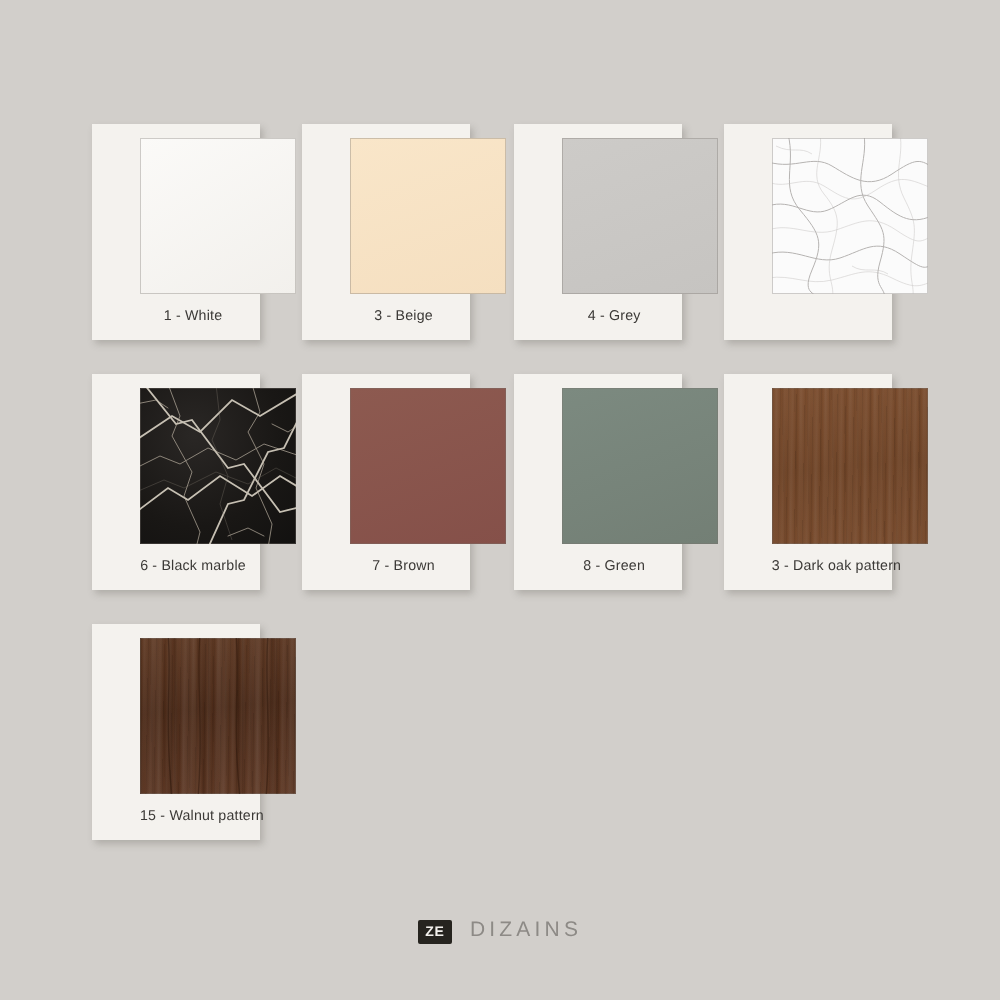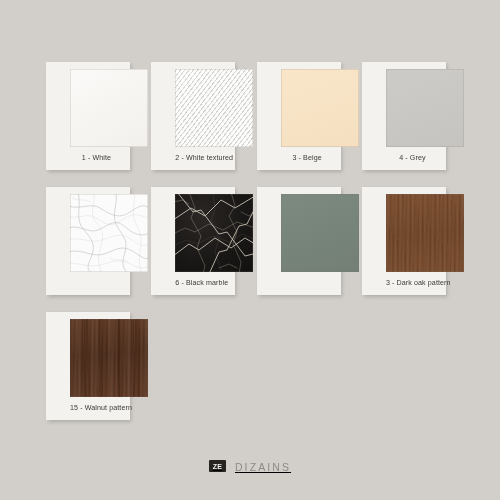--- a/index.html
+++ b/index.html
@@ -132,24 +132,23 @@
   .sw-dark-oak { background: linear-gradient(175deg,#7b4d2e 0%, #6f4427 50%, #774a2c 100%); }
   .sw-walnut { background: linear-gradient(175deg,#5c3620 0%, #4a2917 45%, #5a3420 100%); }
 
   
   #footer-logo {
     position: absolute;
     left: 0;
     right: 0;
     top: 460px;
     display: flex;
-    align-items: flex-end;
+    align-items: flex-start;
     justify-content: center;
     gap: 9px;
-    text-decoration: underline;
   }
   .logo-mark {
     width: 17px;
     height: 12px;
     background: #26241f;
     border-radius: 1px;
     display: flex;
     align-items: center;
     justify-content: center;
     font-size: 7px;
@@ -172,26 +171,20 @@
 
   <div id="swatch-grid">
 
     <div class="card">
       <div class="swatch sw-white">
         <div class="tex"></div>
       </div>
       <div class="caption">1 - White</div>
     </div>
 
-    <div class="card">
-      <div class="swatch sw-white-textured">
-        <div class="tex"></div>
-      </div>
-      <div class="caption">2 - White textured</div>
-    </div>
 
     <div class="card">
       <div class="swatch sw-beige">
         <div class="tex"></div>
       </div>
       <div class="caption">3 - Beige</div>
     </div>
 
     <div class="card">
       <div class="swatch sw-grey">
@@ -242,25 +235,32 @@
           </g>
           <g fill="none" stroke="#8e867a" stroke-width="0.3" opacity="0.5">
             <path d="M-2 52 L 12 46 L 22 50 L 38 42 L 54 48 L 68 40 L 80 46"></path>
             <path d="M38 -2 L 40 16 L 36 26 L 44 44 L 40 58 L 46 76"></path>
           </g>
         </svg>
       </div>
       <div class="caption">6 - Black marble</div>
     </div>
 
+    <div class="card">
+      <div class="swatch sw-brown">
+        <div class="tex"></div>
+      </div>
+      <div class="caption">7 - Brown</div>
+    </div>
 
     <div class="card">
       <div class="swatch sw-green">
         <div class="tex"></div>
       </div>
+      <div class="caption">8 - Green</div>
     </div>
 
 
 
     <div class="card">
       <div class="swatch sw-dark-oak">
         <div class="wood">
           <div class="grain"></div>
         </div>
       </div>

